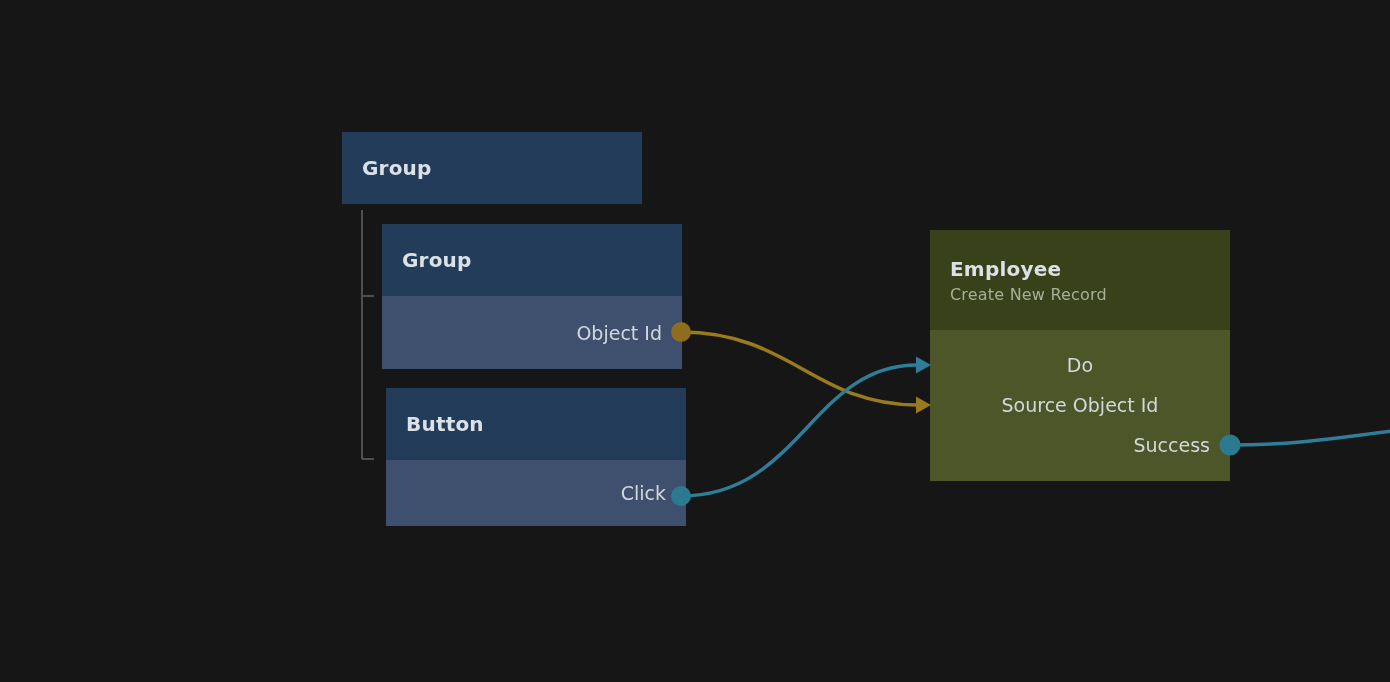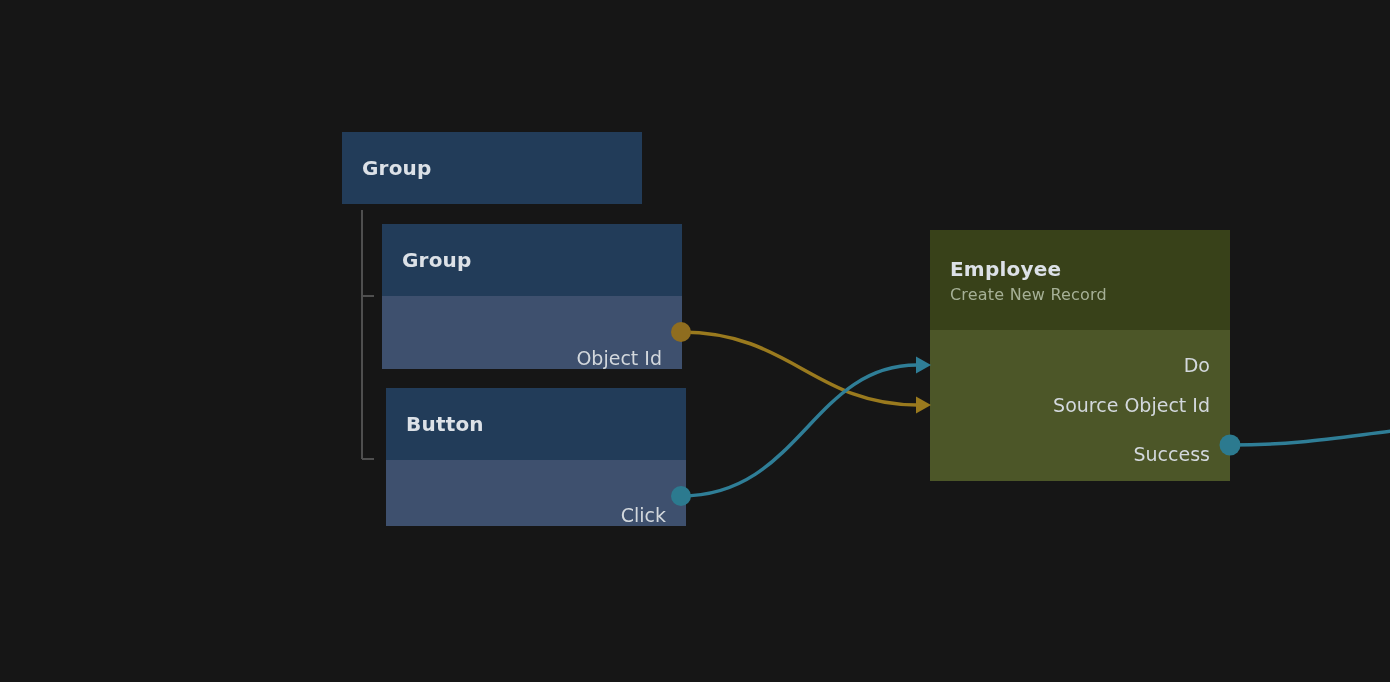--- a/index.html
+++ b/index.html
@@ -56,22 +56,22 @@
   }
   .port-row {
     box-sizing: border-box;
     height: 100%;
     display: flex;
     align-items: center;
     padding: 0 20px;
     color: var(--label_text, #D3D8DD);
     font-size: 19px;
   }
-  .port-row.out { justify-content: flex-end; align-items: flex-end; }
-  .port-row.in { justify-content: flex-end; }
+  .port-row.out { justify-content: flex-end; }
+  .port-row.in { justify-content: center; }
   .employee-ports {
     box-sizing: border-box;
     padding-top: 15px;
     height: 100%;
   }
   .employee-ports .port-row { height: 40px; }
 
   
   #node-group   { left: 342px; top: 132px; width: 300px; }
   #node-group .node-header { height: 72px; }

